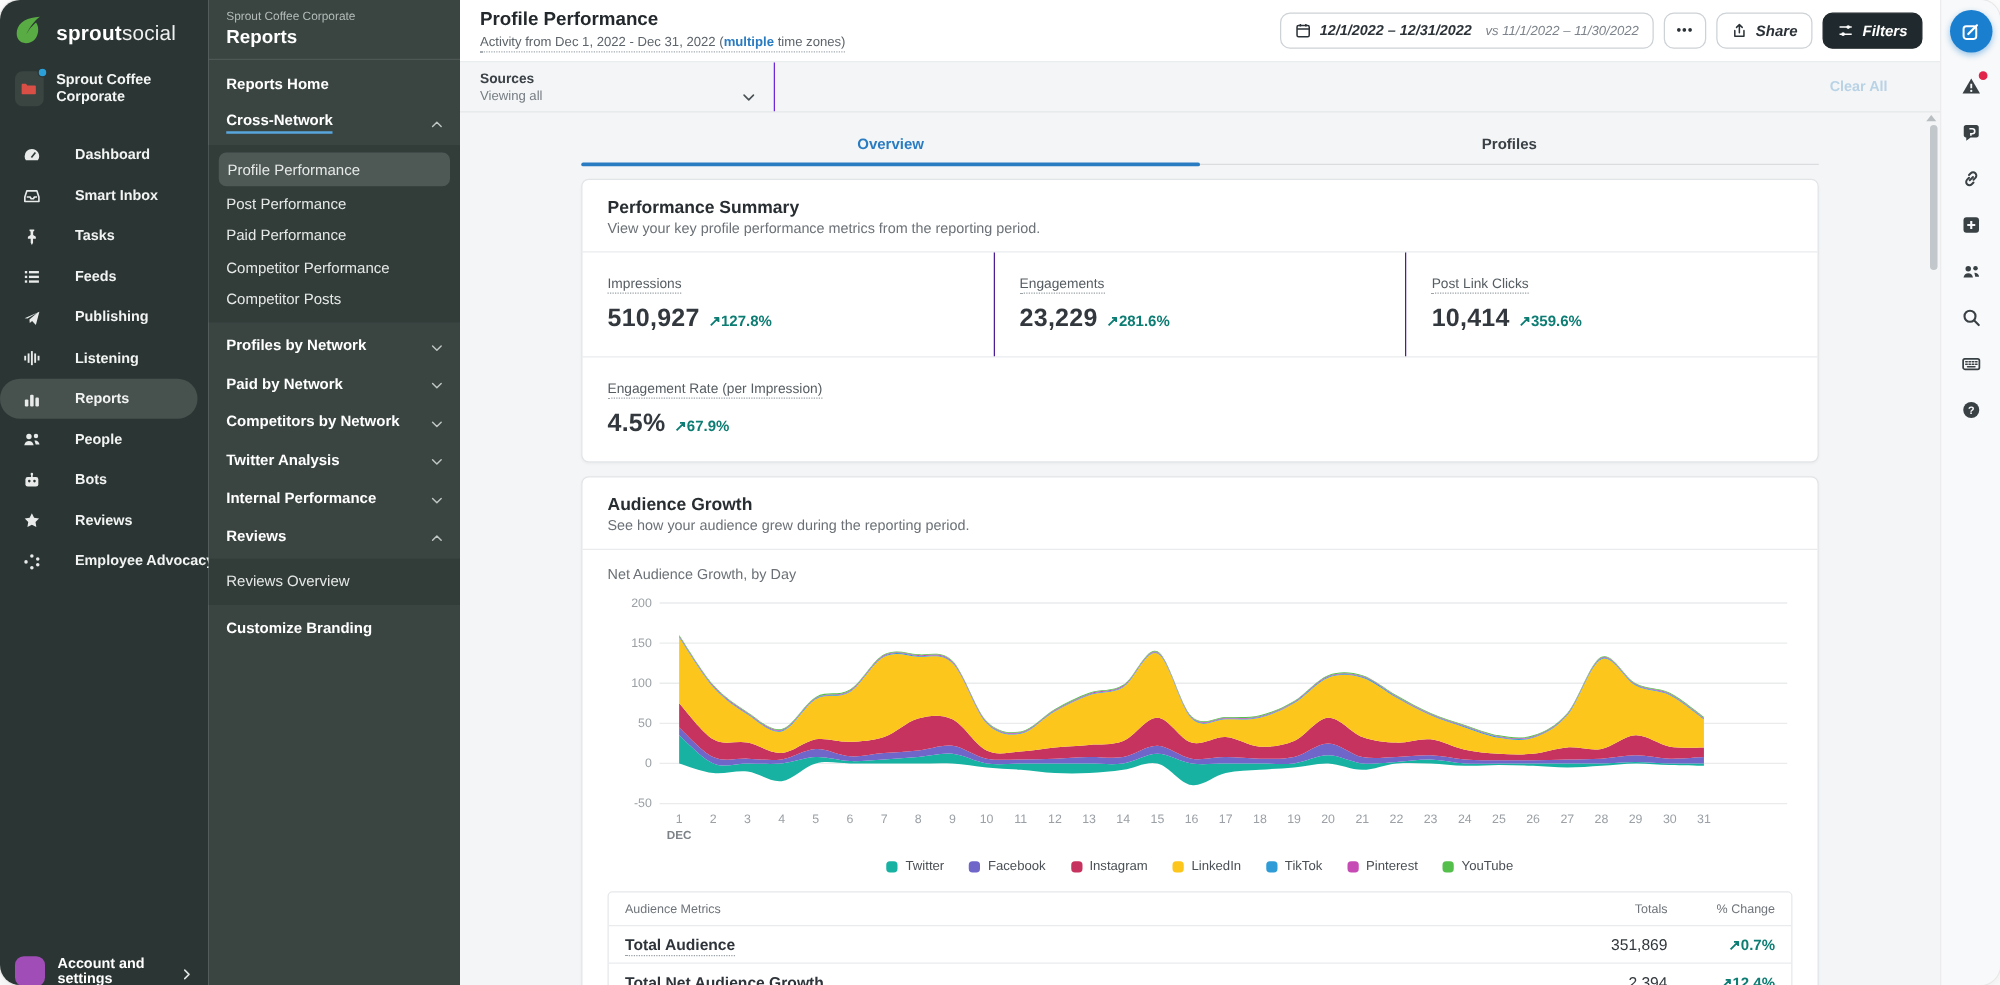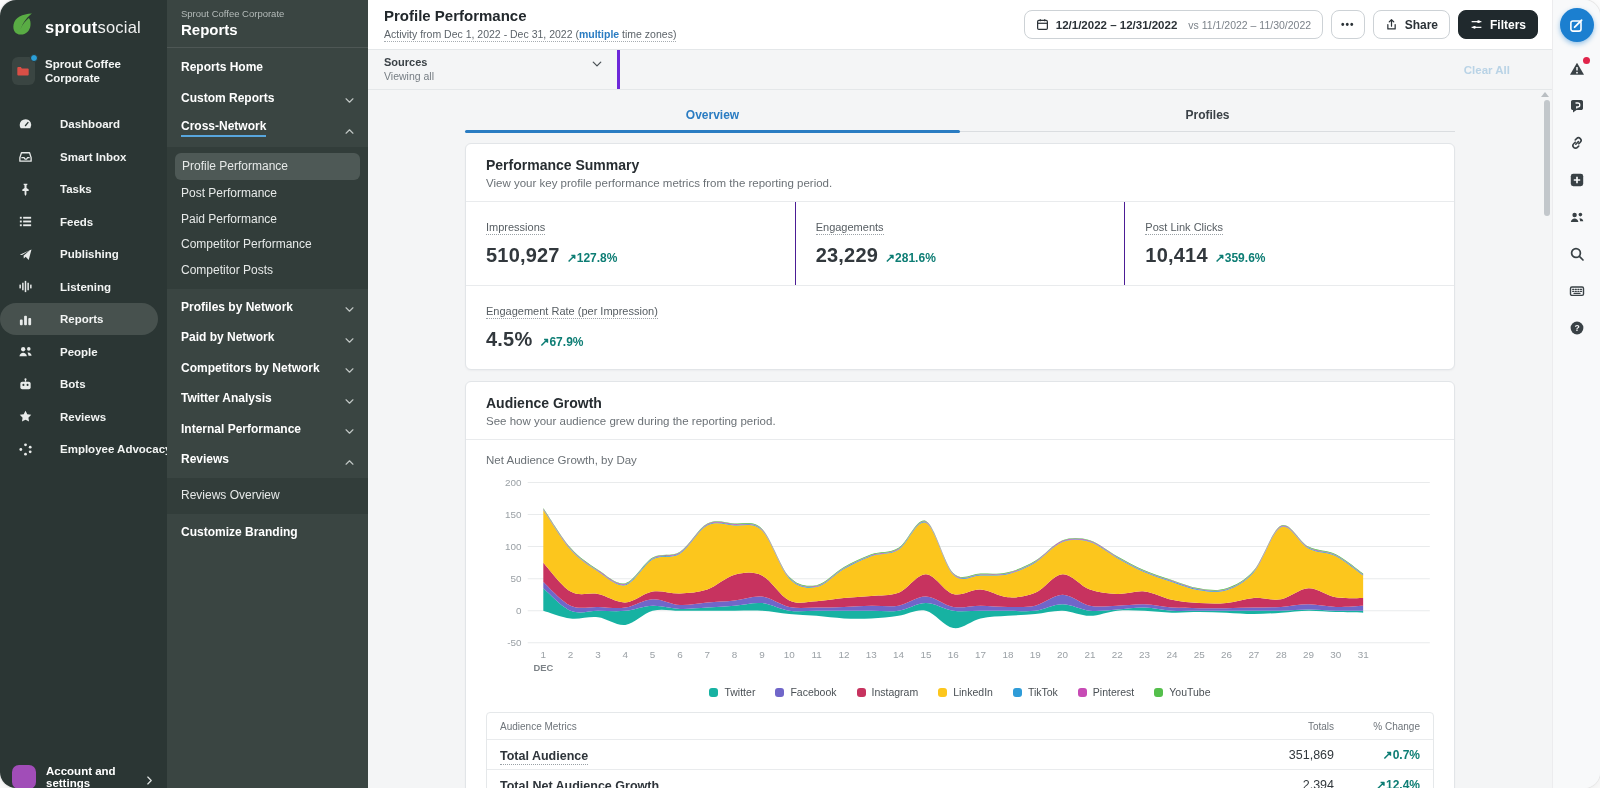--- a/index.html
+++ b/index.html
@@ -43,30 +43,30 @@
   .sm-sub .lbl { font-size:12px; color:#e6e9e8; font-weight:400; }
   .sm-sub.selected { background:#4e5956; border-radius:6px; margin:1px 8px; padding:0 7px; height:27px; }
 
   
   .main { position:absolute; left:368px; top:0; right:48px; bottom:0; background:#f4f5f6; }
   .page-header { height:50px; background:#fff; border-bottom:1px solid #e4e7e9; display:flex; align-items:center; justify-content:space-between; padding:0 14px 0 16px; }
   .page-title { font-size:15px; font-weight:700; color:#22282c; }
   .page-sub { font-size:10.5px; color:#5d646a; margin-top:3px; border-bottom:1px dotted #a6acb1; display:inline-block; padding-bottom:1px; }
   .page-sub .link { color:#2a7cc2; font-weight:700; }
   .header-actions { display:flex; align-items:center; gap:8px; }
-  .btn { display:flex; align-items:center; gap:7px; height:29px; padding:0 11px; background:#fff; border:1px solid #cdd2d6; border-radius:8px; font-size:12px; font-weight:700; color:#2b3237; cursor:pointer; }
+  .btn { display:flex; align-items:center; gap:7px; height:29px; padding:0 11px; background:#fff; border:1px solid #cdd2d6; border-radius:8px; font-size:12px; font-weight:700; color:#2b3237; cursor:pointer;font-style:italic; }
   .btn .ic { width:13px; height:13px; display:flex; color:#2b3237; }
   .btn-date .range { font-size:11.5px; }
   .btn-date .vs { font-size:10.5px; font-weight:400; color:#7c838a; margin-left:4px; }
   .btn-dark { background:#20292d; border-color:#20292d; color:#fff; }
   .btn-dark .ic { color:#fff; }
   .btn-ellipsis { padding:0 9px; font-weight:700; letter-spacing:1px; }
 
   .filters-row { position:relative; height:40px; background:#f4f5f6; border-bottom:1px solid #e4e7e9; display:flex; }
-  .sources { width:252px; padding:6px 14px 6px 16px; border-right:3px solid #6d28d9; display:flex; align-items:flex-start; justify-content:space-between; cursor:pointer; }
+  .sources { width:252px; padding:6px 14px 6px 16px; border-right:1px solid #6d28d9; display:flex; align-items:flex-end; justify-content:space-between; cursor:pointer; }
   .sources .l1 { font-size:11px; font-weight:700; color:#3a4146; }
   .sources .l2 { font-size:10.5px; color:#767d83; margin-top:2px; }
   .sources .chev { width:12px; height:12px; color:#4a5156; }
   .clear-all { position:absolute; right:42px; top:50%; transform:translateY(-50%); font-size:11.5px; font-weight:700; color:#b9d3e6; cursor:default; }
 
   .content { padding:10px 97px 0; }
   .tabs { display:flex; border-bottom:1px solid #dadde0; }
   .tab { flex:1; text-align:center; padding:8px 0 9px; font-size:12px; font-weight:700; color:#3a4146; cursor:pointer; position:relative; }
   .tab.active { color:#2a7cc2; }
   .tab.active::after { content:""; position:absolute; left:0; right:0; bottom:-2px; height:3px; background:#2a7cc2; border-radius:2px; }
@@ -262,26 +262,20 @@
   </aside>
 
   <aside class="submenu">
     <div class="submenu-head">
       <div class="eyebrow">Sprout Coffee Corporate</div>
       <div class="submenu-title">Reports</div>
     </div>
     <div class="sm-list" id="reports-nav">
         <div class="sm-item lnk">
           <span class="lbl">Reports Home</span>
-        </div>
-        <div class="sm-item sec">
-          <span class="lbl">Custom Reports</span>
-          <span class="chev"><svg viewBox="0 0 16 16" width="100%" height="100%" fill="none" xmlns="http://www.w3.org/2000/svg">
-              <polyline points="3,5.5 8,10.5 13,5.5" stroke="currentColor" stroke-width="1.7" stroke-linecap="round" stroke-linejoin="round"></polyline>
-            </svg></span>
         </div>
         <div class="sm-item sec cross">
           <span class="lbl">Cross-Network</span>
           <span class="chev"><svg viewBox="0 0 16 16" width="100%" height="100%" fill="none" xmlns="http://www.w3.org/2000/svg">
               <polyline points="3,10.5 8,5.5 13,10.5" stroke="currentColor" stroke-width="1.7" stroke-linecap="round" stroke-linejoin="round"></polyline>
             </svg></span>
         </div>
         <div class="sm-band">
           <div class="sm-sub selected">
             <span class="lbl">Profile Performance</span>

